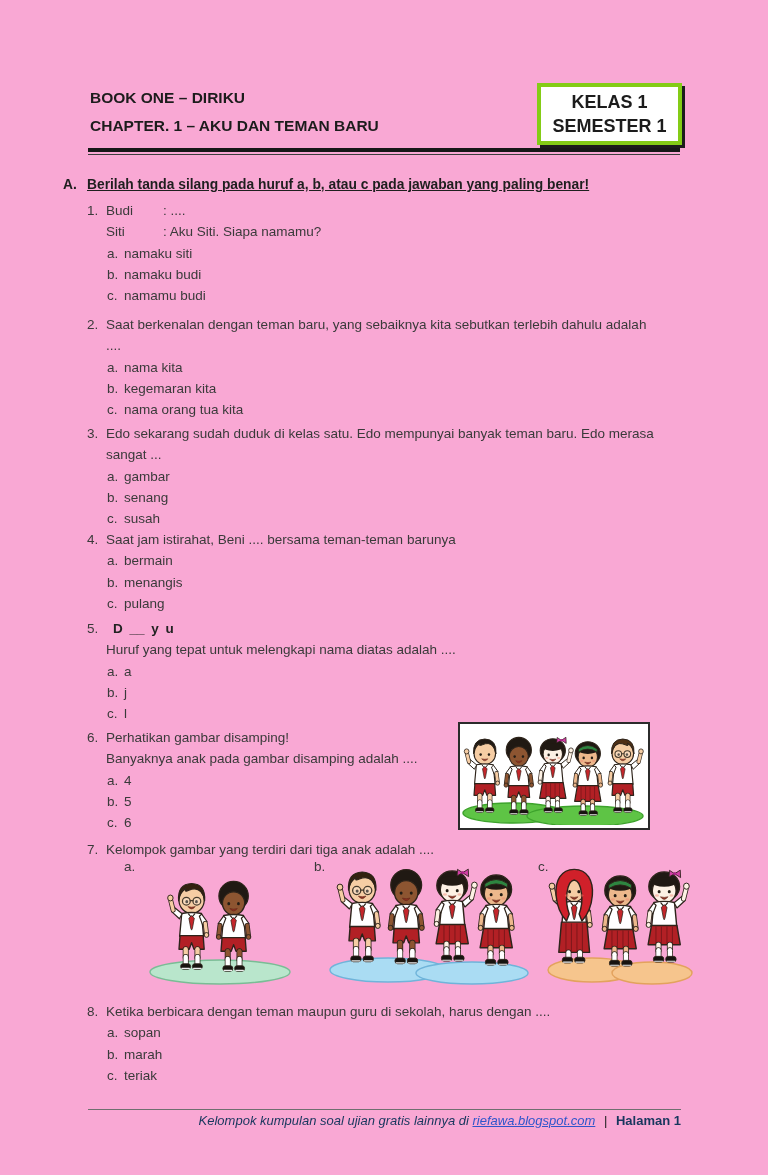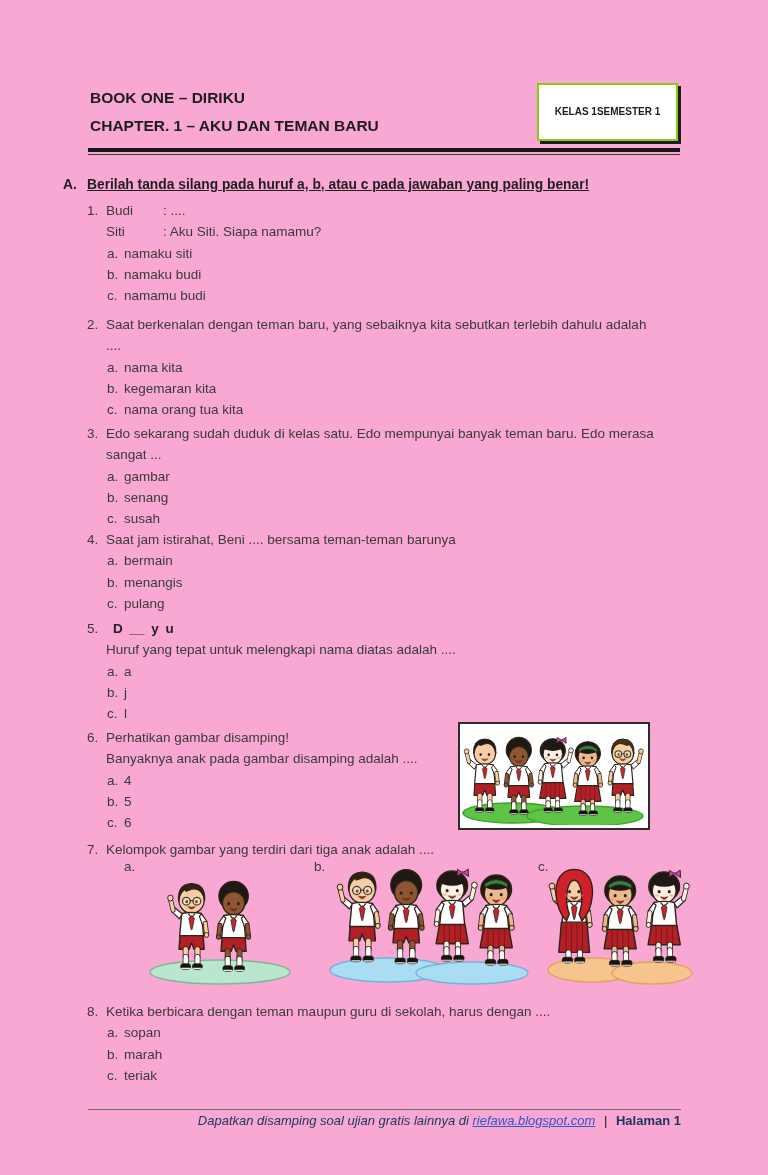--- a/index.html
+++ b/index.html
@@ -4,23 +4,23 @@
 <style>
   html,body{margin:0;padding:0;background:#ffffff;}
   .page{
     position:relative;width:768px;height:1175px;background:#f9a8d4;
     font-family:"Liberation Sans",sans-serif;color:#3a3a3a;overflow:hidden;
   }
   
   .hdr-left{position:absolute;left:90px;top:84px;font-weight:bold;font-size:15.5px;
     line-height:28px;color:#1c1c1c;white-space:nowrap;}
   .class-box{position:absolute;left:537px;top:83px;width:137px;height:54px;
-    border:2px solid #84cc16;box-shadow:3px 3px 0 #1c1c1c;background:#fff;
-    display:flex;flex-direction:row;align-items:center;justify-content:center;
-    font-weight:bold;font-size:10px;line-height:24px;color:#1c1c1c;}
+    border:4px solid #84cc16;box-shadow:3px 3px 0 #1c1c1c;background:#fff;
+    display:flex;flex-direction:column;align-items:center;justify-content:center;
+    font-weight:bold;font-size:18px;line-height:24px;color:#1c1c1c;}
   .rule-thick{position:absolute;left:88px;top:148px;width:592px;height:2px;
     border-top:4.5px solid #171717;border-bottom:1.3px solid #3d3d3d;}
   
   .sectionA{position:absolute;left:63px;top:177px;display:flex;font-size:13.8px;
     font-weight:bold;color:#1f1f1f;white-space:nowrap;}
   .sectionA .sec-label{width:24px;flex:none;}
   .sectionA .sec-text{text-decoration:underline;}
   
   .q{position:absolute;left:87px;width:620px;font-size:13.5px;line-height:21.3px;color:#3a3a3a;}
   .q-1{top:200px}.q-2{top:314px}.q-3{top:423px}.q-4{top:529px}
@@ -765,20 +765,20 @@
           <ellipse cx="27.4" cy="28.8" rx="1.35" ry="1.5" fill="#241d15"></ellipse>
           <ellipse cx="36.6" cy="28.8" rx="1.35" ry="1.5" fill="#241d15"></ellipse>
           <path d="M28.5,33.4 Q32,38.199999999999996 35.5,33.4 Q32,34.6 28.5,33.4 Z" fill="#8e3322" stroke="#5d1f14" stroke-width="0.5" stroke-linejoin="round"></path>
           <ellipse cx="25.4" cy="32.2" rx="1.8" ry="1.1" fill="rgba(240,130,110,0.45)"></ellipse>
           <ellipse cx="38.6" cy="32.2" rx="1.8" ry="1.1" fill="rgba(240,130,110,0.45)"></ellipse>
         </g>
       </svg></div>
 
   <div class="foot-rule"></div>
   <div class="footer">
-    <span class="f-italic">Dapatkan disamping soal ujian gratis lainnya di</span>
+    <span class="f-italic">Kelompok kumpulan soal ujian gratis lainnya di</span>
     <span> </span>
     <span class="f-link">riefawa.blogspot.com</span>
     <span class="f-sep">|</span>
     <span class="f-page">Halaman 1</span>
   </div>
 
 </div>
 
 </body></html>

